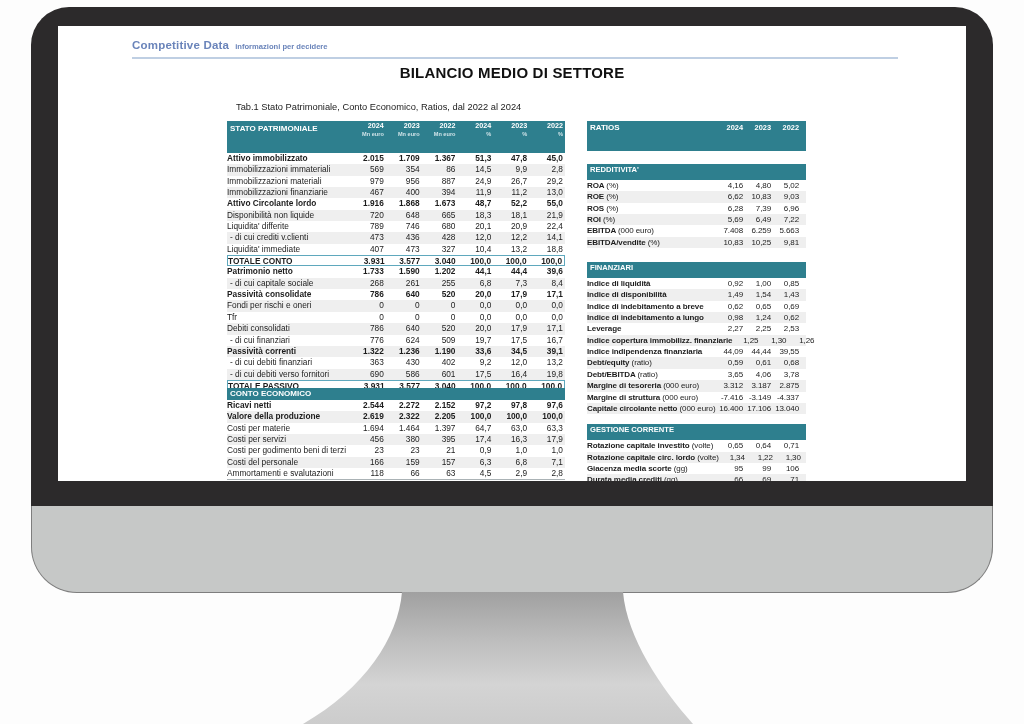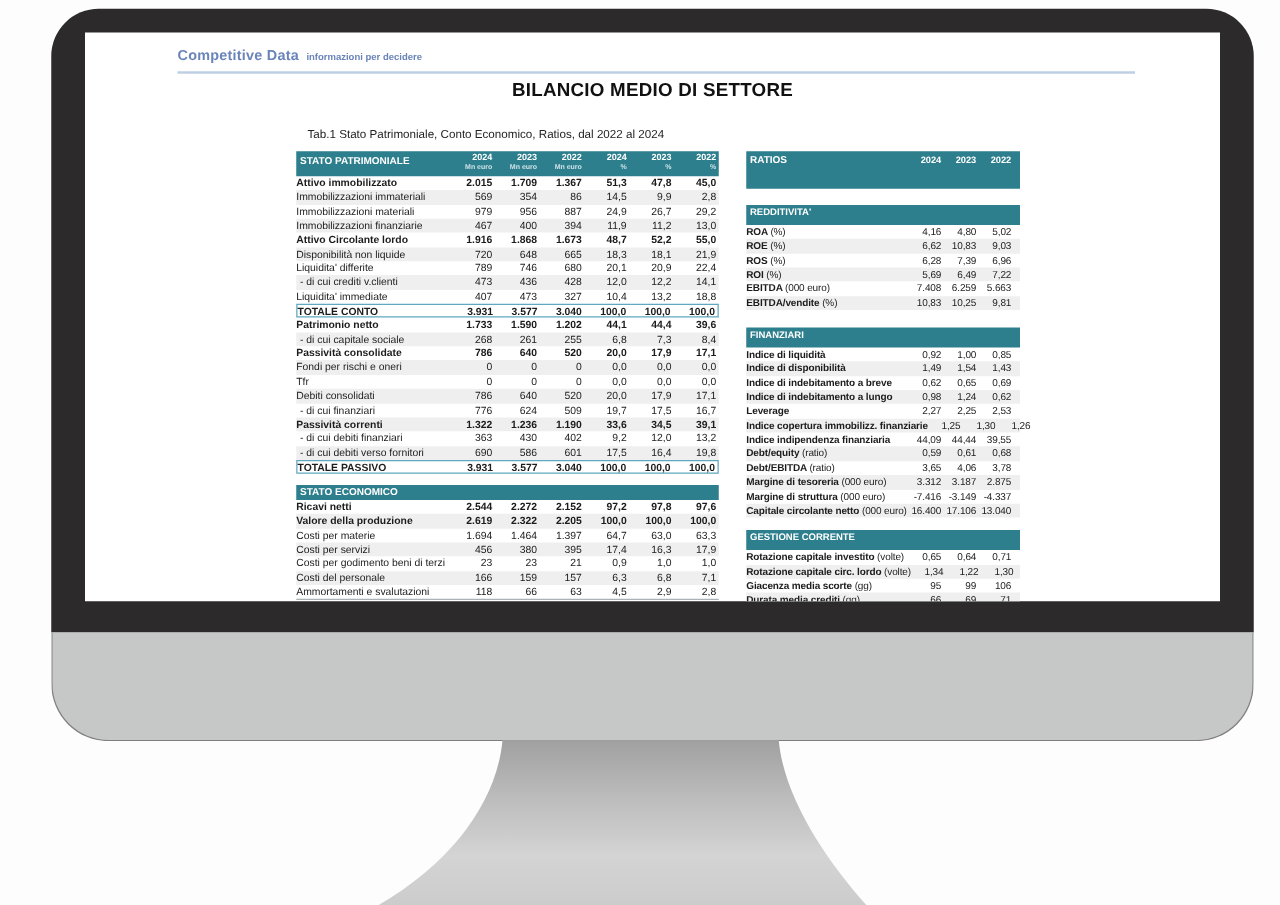--- a/index.html
+++ b/index.html
@@ -1,19 +1,19 @@
 <!DOCTYPE html>
 <html style="--teal: #2E7F8E; --stripe: #EFEFEF; --totborder: #5FA8BD; --logoblue: #6A84BA; --rule: #BFCFE3; --bezel: #2C2A2B; --chin: #C6C8C7;"><head>
 <meta charset="utf-8">
 <style>
   html,body{margin:0;padding:0;background:#ffffff;width:1024px;height:724px;overflow:hidden;
     font-family:"Liberation Sans","DejaVu Sans",sans-serif;}
   .page{position:relative;width:1024px;height:724px;background:#fdfdfd;}
   
-  .monitor{position:absolute;left:41px;top:7px;width:962px;height:586px;text-decoration:underline;}
+  .monitor{position:absolute;left:31px;top:7px;width:962px;height:586px;text-decoration:underline;}
   .bezel{position:absolute;left:0;top:0;width:962px;height:499px;background:var(--bezel,#2c2a2b);
     border-radius:38px 38px 0 0;}
   .chin{position:absolute;left:0;top:499px;width:960px;height:86px;background:var(--chin,#c6c8c7);
     border:1px solid #7e7e7e;border-top:none;border-radius:0 0 46px 46px;}
   .stand{position:absolute;left:295px;top:592px;width:410px;height:132px;}
   
   .screen{position:absolute;left:27px;top:19px;width:908px;height:455px;background:#ffffff;overflow:hidden;}
   .logo{position:absolute;left:74px;top:9px;white-space:nowrap;color:var(--logoblue,#6a84ba);}
   .logo .brand{font-size:11.5px;font-weight:bold;letter-spacing:.2px;}
   .logo .tagline{font-size:7.6px;font-weight:bold;margin-left:6px;}
@@ -27,21 +27,21 @@
   .rows .trow:nth-child(even){background:var(--stripe,#efefef);}
   .trow.bold{font-weight:bold;}
   .trow.total{font-weight:bold;background:#fff !important;border:1.5px solid var(--totborder,#5fa8bd);
     box-sizing:border-box;}
   .trow .lab{white-space:nowrap;overflow:visible;}
   .trow.indent .lab{padding-left:3px;}
   .trow .val{text-align:right;padding-right:2px;}
   .sfx{font-weight:normal;}
   
   .sp{position:absolute;left:169px;top:95px;width:338px;}
-  .sp-head{display:grid;grid-template-columns:123px repeat(6,1fr);height:20px;}
+  .sp-head{display:grid;grid-template-columns:123px repeat(6,1fr);height:32px;}
   .sp-head .htitle{font-size:8px;line-height:16px;padding-left:3px;}
   .yearcell{text-align:right;padding-right:2px;line-height:normal;}
   .yearcell .yr{display:block;font-size:7.2px;line-height:8.5px;margin-top:1px;}
   .yearcell .unit{display:block;font-size:5.6px;line-height:6px;color:#cfe3e8;font-weight:bold;}
   .sp .trow{grid-template-columns:123px repeat(6,1fr);}
   .ce{position:absolute;left:169px;top:362px;width:338px;}
   .ce-band{height:12px;line-height:12px;font-size:8px;padding-left:3px;}
   .ce .rows{border-bottom:1px solid #aab2b5;}
   .ce .trow{grid-template-columns:123px repeat(6,1fr);}
   
@@ -289,21 +289,21 @@
                 <span class="val">3.577</span>
                 <span class="val">3.040</span>
                 <span class="val">100,0</span>
                 <span class="val">100,0</span>
                 <span class="val">100,0</span>
               </div>
             </div>
         </div>
 
         <div class="ce">
-          <div class="band ce-band">STATO ECONOMICO</div>
+          <div class="band ce-band">CONTO ECONOMICO</div>
           <div class="rows" id="ce-rows">
               <div class="trow bold">
                 <span class="lab">Ricavi netti</span>
                 <span class="val">2.544</span>
                 <span class="val">2.272</span>
                 <span class="val">2.152</span>
                 <span class="val">97,2</span>
                 <span class="val">97,8</span>
                 <span class="val">97,6</span>
               </div>

